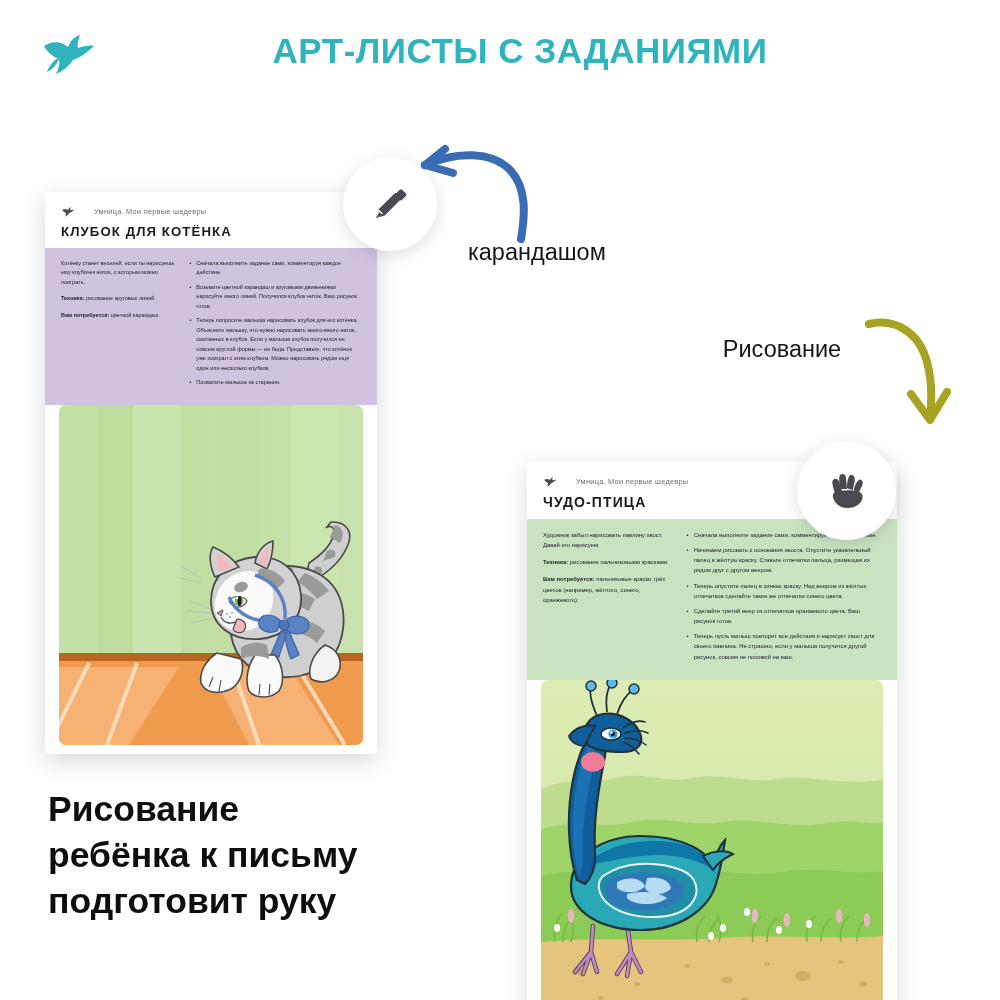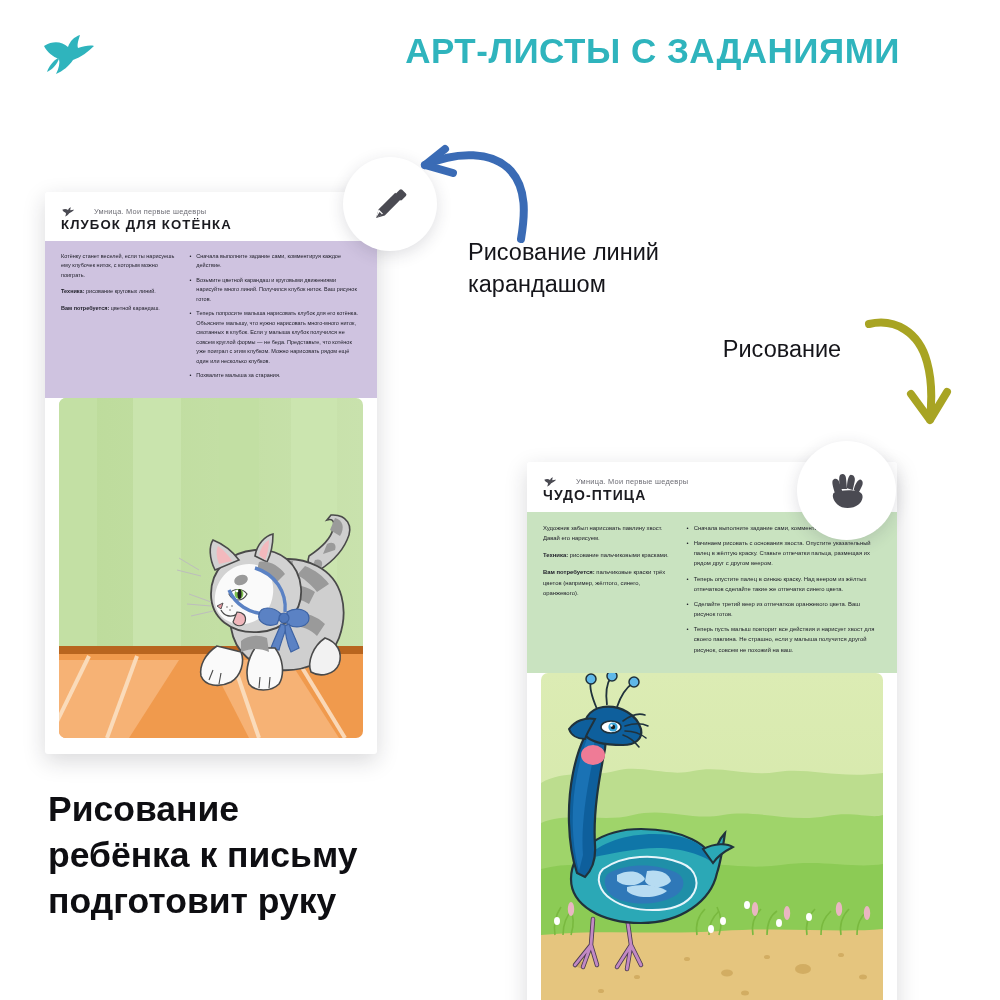--- a/index.html
+++ b/index.html
@@ -8,21 +8,21 @@
     font-family: "Liberation Sans", sans-serif;
     background:#ffffff;
     position:relative;
     overflow:hidden;
   }
 
   
   #brand-bird { position:absolute; left:40px; top:30px; width:56px; height:46px; }
   #headline {
     position:absolute; left:140px; top:28px; width:760px;
-    text-align:right;
+    text-align:center;
     color:#2fb4bd;
     font-weight:800;
     font-size:35px;
     line-height:1.30;
     letter-spacing:0.5px;
     text-transform:uppercase;
     font-stretch:condensed;
   }
   #headline .l { display:block; white-space:nowrap; }
 
@@ -34,20 +34,21 @@
     overflow:hidden;
   }
   #sheet-kitten { left:45px; top:192px; width:332px; height:562px; border-radius:3px; }
   #sheet-peacock { left:527px; top:462px; width:370px; height:560px; border-radius:3px; }
 
   .sheet-head { padding:14px 16px 9px 16px; background:#fff; }
   .sheet-brandline { display:flex; align-items:center; gap:19px; }
   .sheet-brandline .mini-bird { width:14px; height:11px; flex:0 0 auto; }
   .sheet-brand-text { font-size:7.4px; color:#6c6c74; letter-spacing:0.25px; }
   .sheet-title {
+    margin-top:7px;
     font-size:13.2px;
     font-weight:700;
     letter-spacing:1.1px;
     color:#1b1b20;
     text-transform:uppercase;
   }
   #sheet-peacock .sheet-title { font-size:14px; }
 
   .sheet-instructions { display:flex; gap:14px; padding:11px 16px 13px 16px; }
   #sheet-kitten .sheet-instructions { background:#cfc3e0; }
@@ -472,21 +473,20 @@
   <path d="M10 22 C42 8, 78 8, 96 28 C112 46, 110 72, 106 96" stroke="#3a6bb5" stroke-width="8" fill="none" stroke-linecap="round"></path>
   <path d="M10 22 L30 6 M10 22 L38 30" stroke="#3a6bb5" stroke-width="8" fill="none" stroke-linecap="round" stroke-linejoin="round"></path>
 </svg>
 
 <svg id="arrow-olive" viewBox="0 0 110 115">
   <path d="M14 6 C40 0, 64 14, 72 44 C77 62, 77 82, 75 100" stroke="#a8a423" stroke-width="8" fill="none" stroke-linecap="round"></path>
   <path d="M75 102 L56 76 M75 102 L92 74" stroke="#a8a423" stroke-width="8" fill="none" stroke-linecap="round" stroke-linejoin="round"></path>
 </svg>
 
 <div class="callout" id="callout-pencil">
-  <div>Рисование линий</div>
   <div>карандашом</div>
 </div>
 
 <div class="callout" id="callout-finger">
   <div>Рисование</div>
 </div>
 
 <div id="bottom-statement">
   <span class="l">Рисование</span>
   <span class="l">ребёнка к письму</span>

